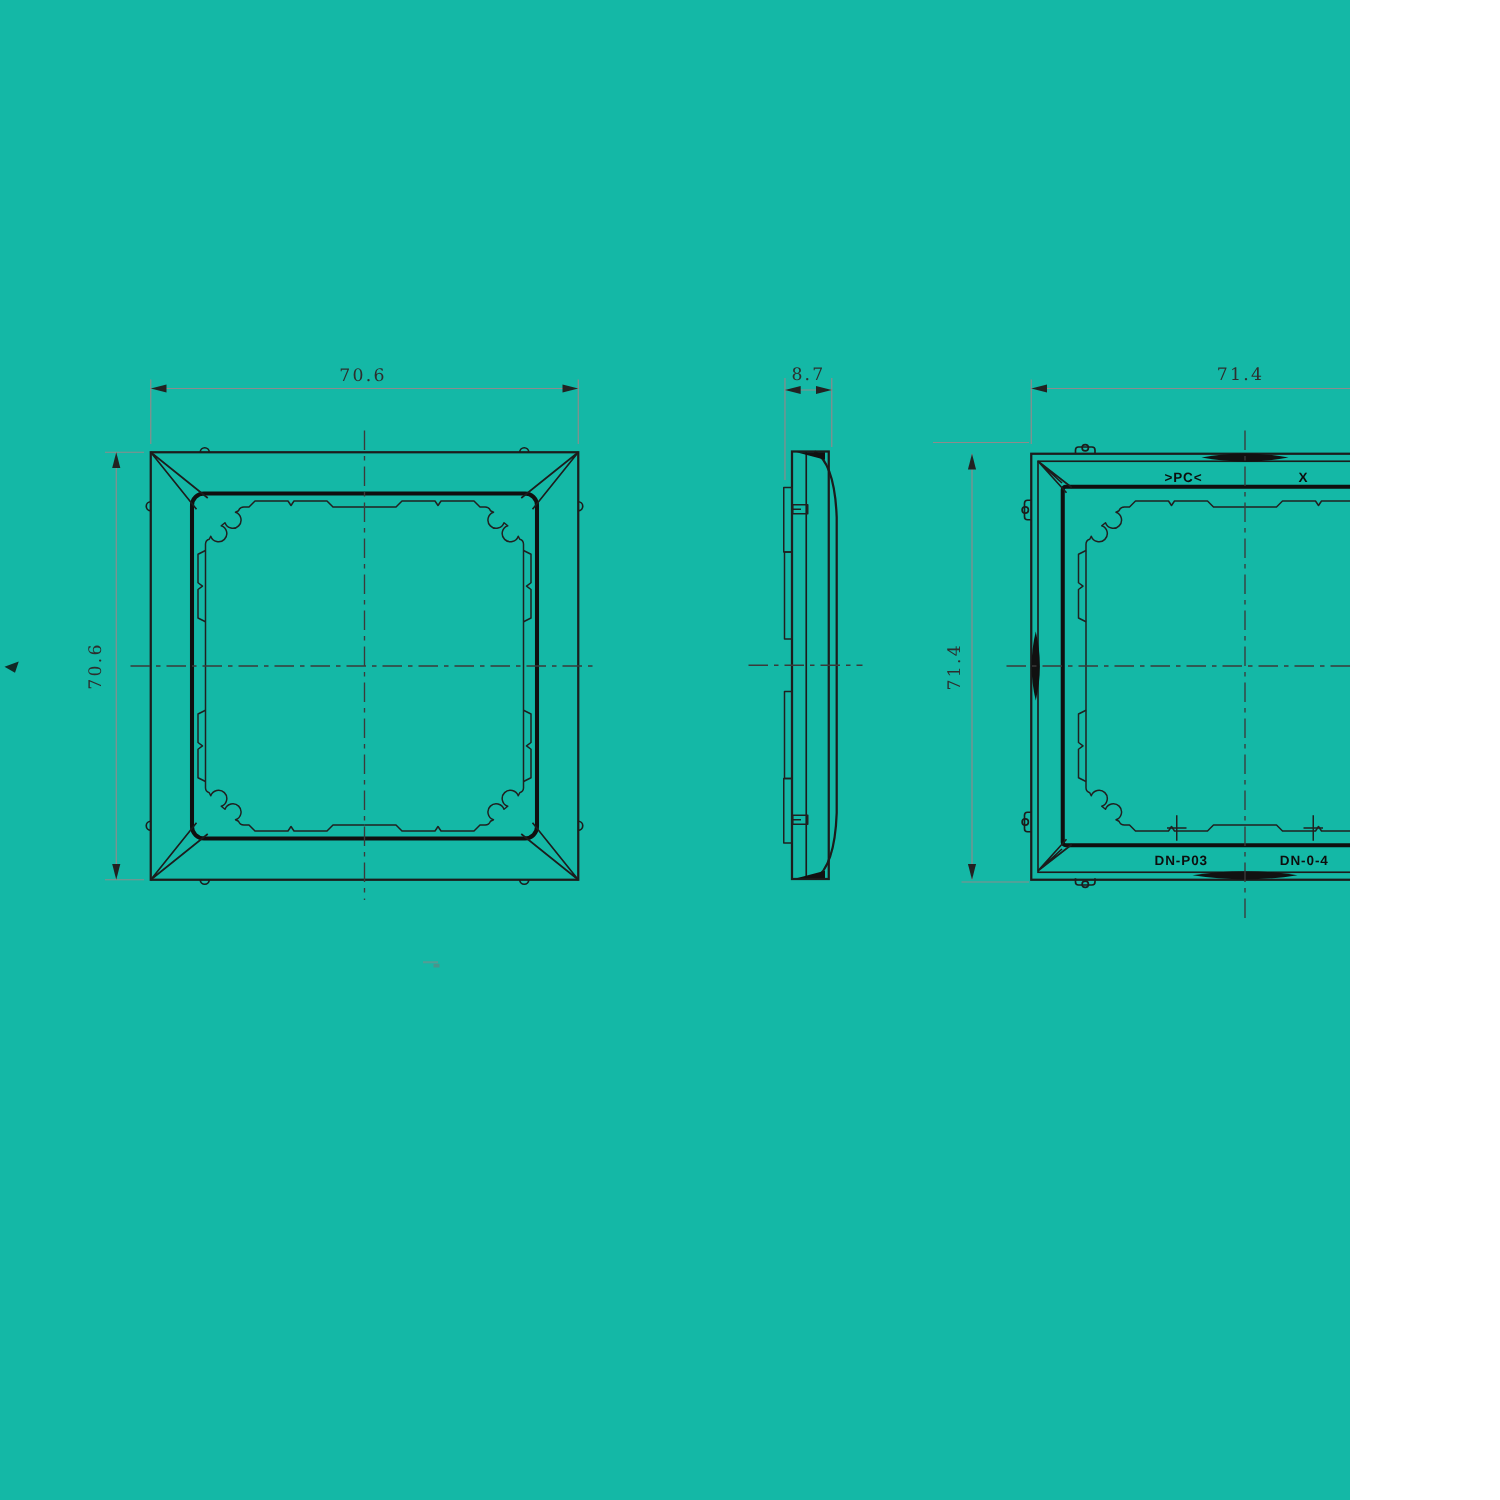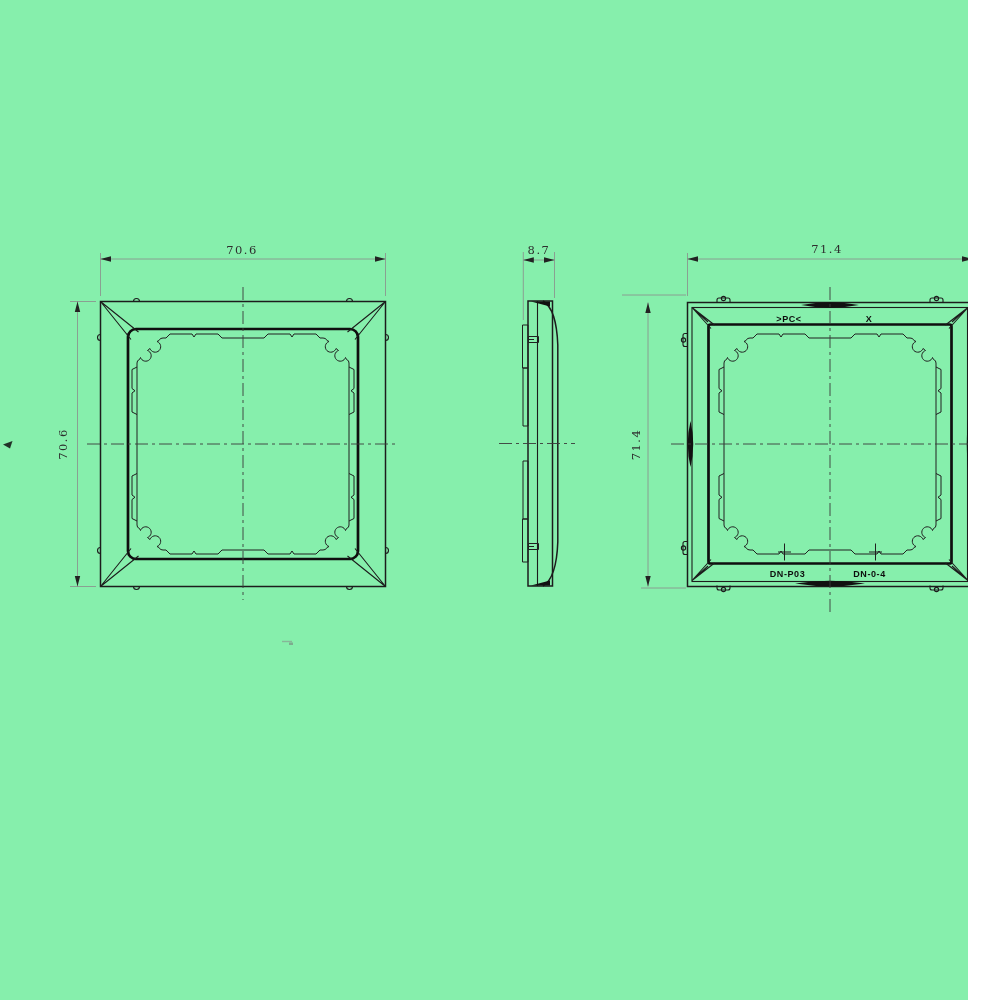--- a/index.html
+++ b/index.html
@@ -1,16 +1,16 @@
 <!DOCTYPE html>
 <html><head>
 <meta charset="utf-8">
 <style>
   html,body{margin:0;padding:0;background:#ffffff;}
-  #canvas{position:relative;width:968px;height:1000px;background:#86efac;overflow:hidden;
+  #canvas{position:relative;width:900px;height:1000px;background:#14b8a6;overflow:hidden;
           font-family:"Liberation Sans",sans-serif;}
   svg{display:block}
   .ln    {stroke:#1c1c1c;stroke-width:1.5;fill:none;stroke-linejoin:miter;stroke-linecap:butt;}
   .ln2   {stroke:#1c1c1c;stroke-width:1.1;fill:none;}
   .thin  {stroke:#202020;stroke-width:1;fill:none;stroke-linejoin:round;}
   .thick {stroke:#0f0f0f;stroke-width:2.7;fill:none;stroke-linejoin:round;}
   .ring  {stroke:#1c1c1c;stroke-width:1.1;fill:none;}
   .cl    {stroke:#3a3a3a;stroke-width:0.9;fill:none;stroke-dasharray:13 4 3 4;}
   .dimln {stroke:#8c8c8c;stroke-width:0.8;fill:none;}
   .blk   {fill:#111;stroke:none;}

